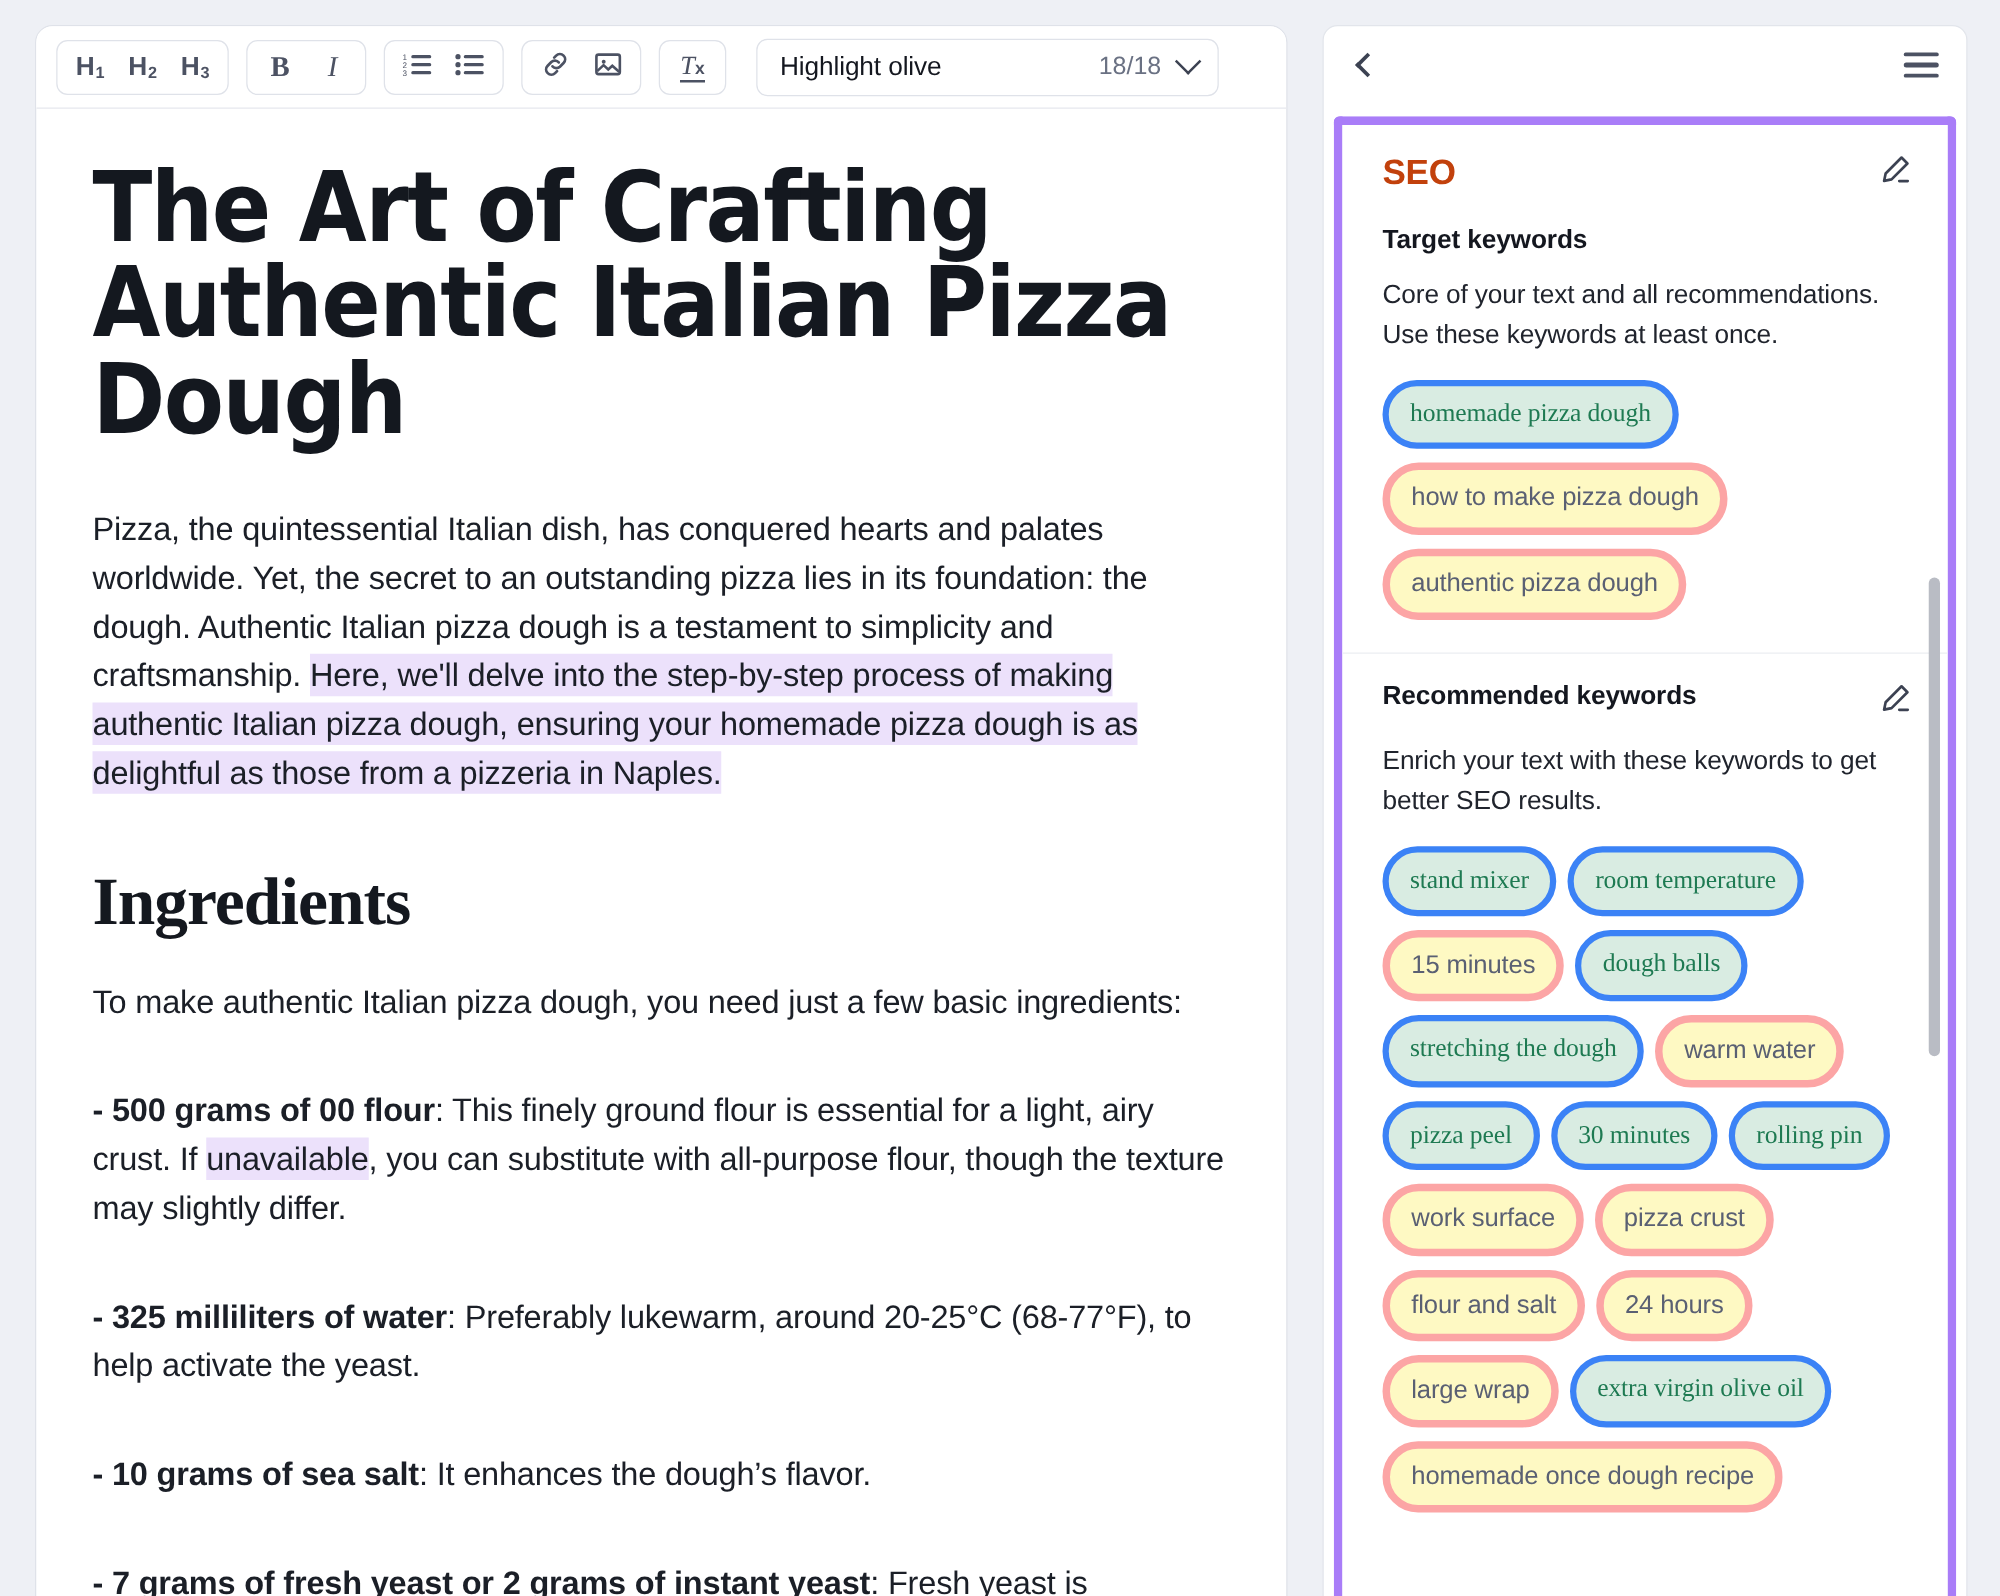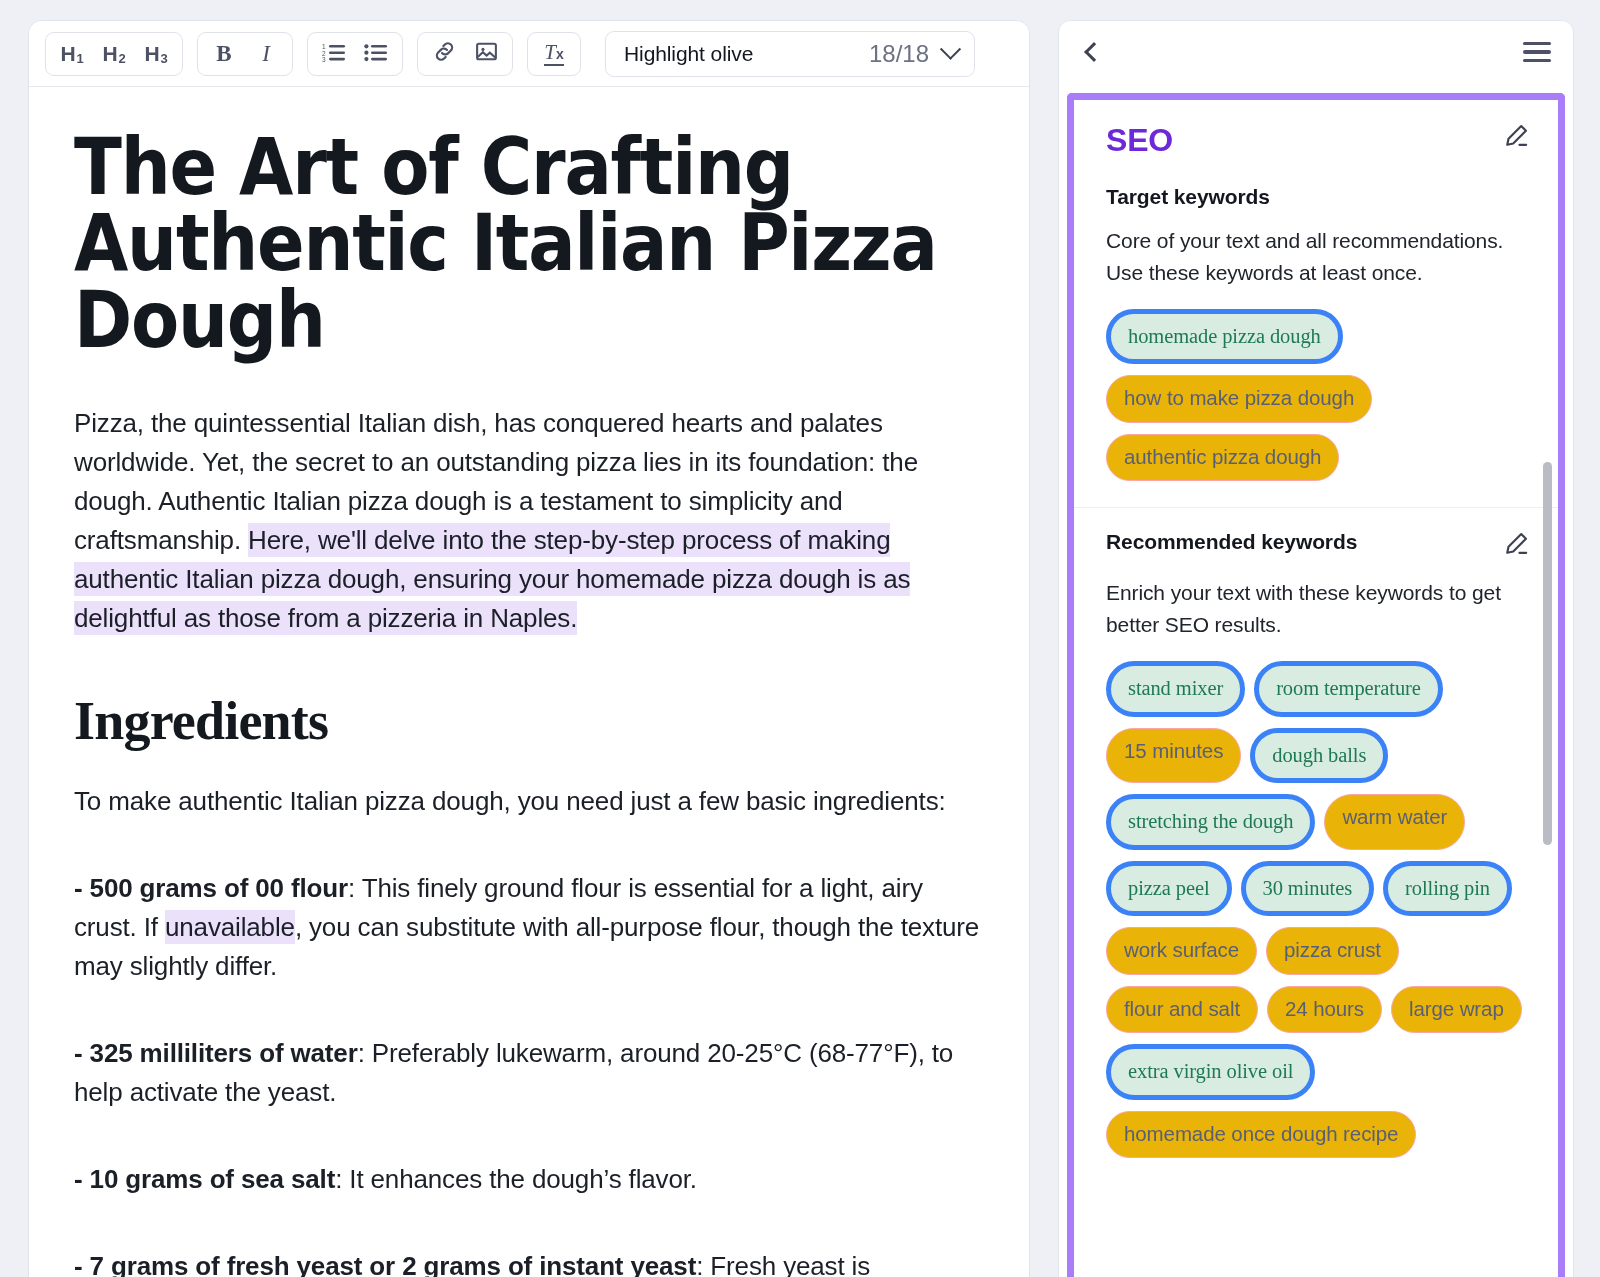--- a/index.html
+++ b/index.html
@@ -119,21 +119,21 @@
     cursor: pointer;
     background: #fff;
   }
   .issues-label {
     font-size: 21px;
     color: #14171f;
     flex: 1;
     letter-spacing: -0.1px;
   }
   .issues-count {
-    font-size: 24px;
+    font-size: 20px;
     color: #6a7183;
     margin-right: 14px;
   }
   .chev {
     width: 15px; height: 15px;
     border-right: 2.6px solid #3c4252;
     border-bottom: 2.6px solid #3c4252;
     transform: rotate(45deg) translate(-3px,-3px);
   }
 
@@ -249,23 +249,23 @@
   .sec { padding: 22px 28px 26px 32px; }
   .sec + .sec { border-top: 1px solid #eceef2; }
 
   .sec-row {
     display: flex;
     align-items: flex-start;
     justify-content: space-between;
   }
 
   .panel-title {
-    font-size: 32px;
+    font-size: 28px;
     font-weight: 700;
-    color: #6d28d9;
+    color: #c2410c;
     letter-spacing: -0.2px;
   }
 
   .sec-title {
     font-size: 21px;
     font-weight: 700;
     color: #14171f;
     letter-spacing: -0.1px;
   }
 
@@ -290,22 +290,22 @@
   .chip {
     font-size: 20.5px;
     line-height: 1;
     padding: 12px 17px 13px;
     border-radius: 999px;
     cursor: pointer;
     letter-spacing: -0.1px;
     white-space: nowrap;
   }
   .chip.plain {
-    background: #eab308;
-    border: 1px solid #fca5a5;
+    background: #fef9c3;
+    border: 6px solid #fca5a5;
     color: #5a6073;
   }
   .chip.green {
     background: #d9ece2;
     border: 5px solid #3b82f6;
     color: #1e7a52;
     font-family: Liberation Serif, serif;
   }
 
   .scroll-thumb {

